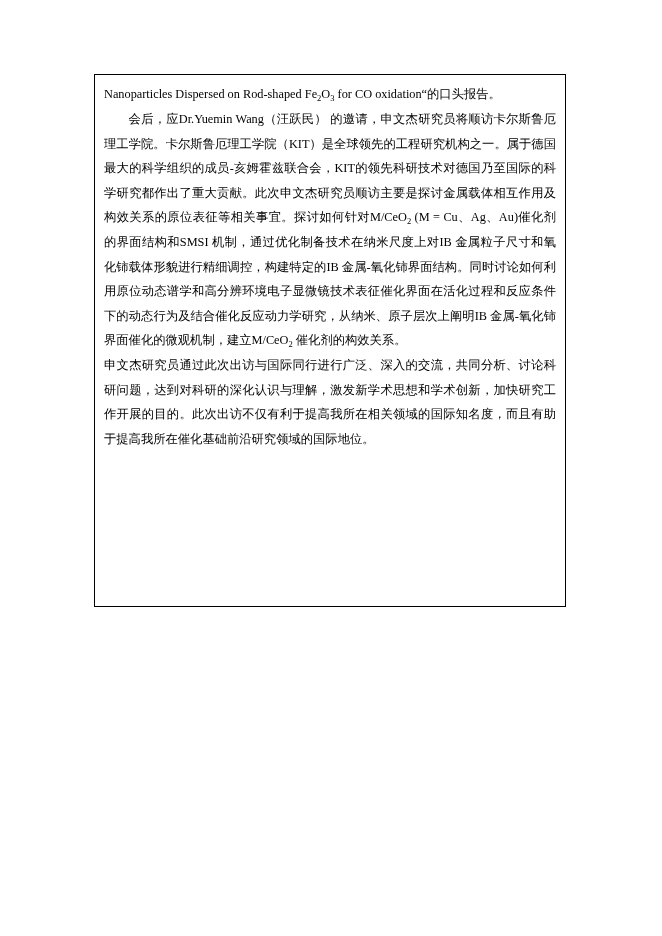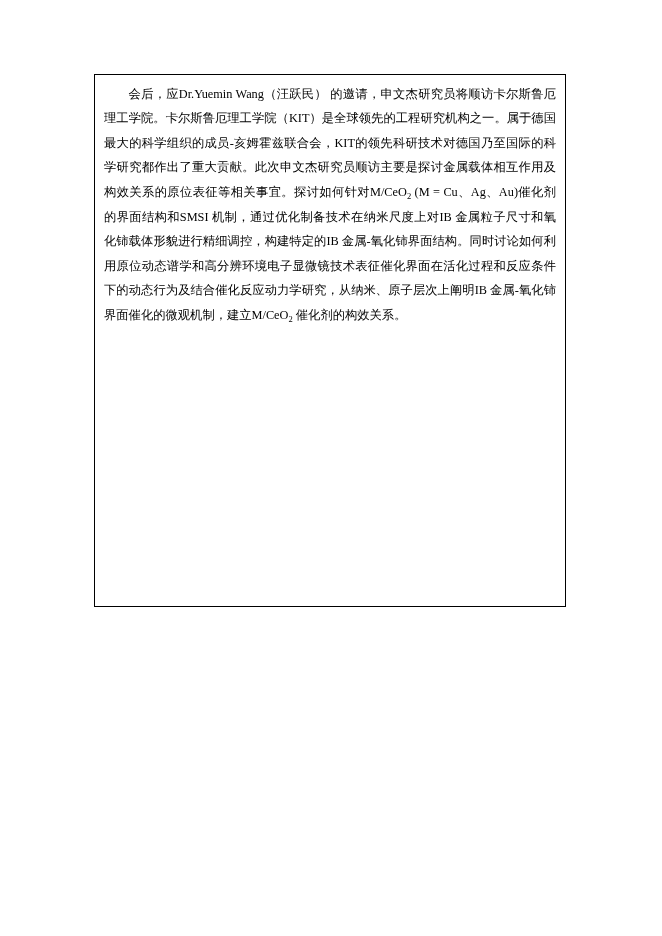--- a/index.html
+++ b/index.html
@@ -54,16 +54,18 @@
     position: relative;
     top: 3px;
   }
 </style>
 </head>
 <body>
 
 <div class="page">
   <div class="doc-frame">
     <div class="doc-body">
+      <p class="para"><span>Nanoparticles Dispersed on Rod-shaped Fe</span><sub>2</sub><span>O</span><sub>3</sub><span> for CO oxidation“的口头报告。</span></p>
       <p class="para indent"><span>会后，应Dr.Yuemin Wang（汪跃民） 的邀请，申文杰研究员将顺访卡尔斯鲁厄理工学院。卡尔斯鲁厄理工学院（KIT）是全球领先的工程研究机构之一。属于德国最大的科学组织的成员-亥姆霍兹联合会，KIT的领先科研技术对德国乃至国际的科学研究都作出了重大贡献。此次申文杰研究员顺访主要是探讨金属载体相互作用及构效关系的原位表征等相关事宜。探讨如何针对M/CeO</span><sub>2</sub><span> (M = Cu、Ag、Au)催化剂的界面结构和SMSI 机制，通过优化制备技术在纳米尺度上对IB 金属粒子尺寸和氧化铈载体形貌进行精细调控，构建特定的IB 金属-氧化铈界面结构。同时讨论如何利用原位动态谱学和高分辨环境电子显微镜技术表征催化界面在活化过程和反应条件下的动态行为及结合催化反应动力学研究，从纳米、原子层次上阐明IB 金属-氧化铈界面催化的微观机制，建立M/CeO</span><sub>2</sub><span> 催化剂的构效关系。</span></p>
+      <p class="para"><span>申文杰研究员通过此次出访与国际同行进行广泛、深入的交流，共同分析、讨论科研问题，达到对科研的深化认识与理解，激发新学术思想和学术创新，加快研究工作开展的目的。此次出访不仅有利于提高我所在相关领域的国际知名度，而且有助于提高我所在催化基础前沿研究领域的国际地位。</span></p>
     </div>
   </div>
 </div>
 
 </body></html>

